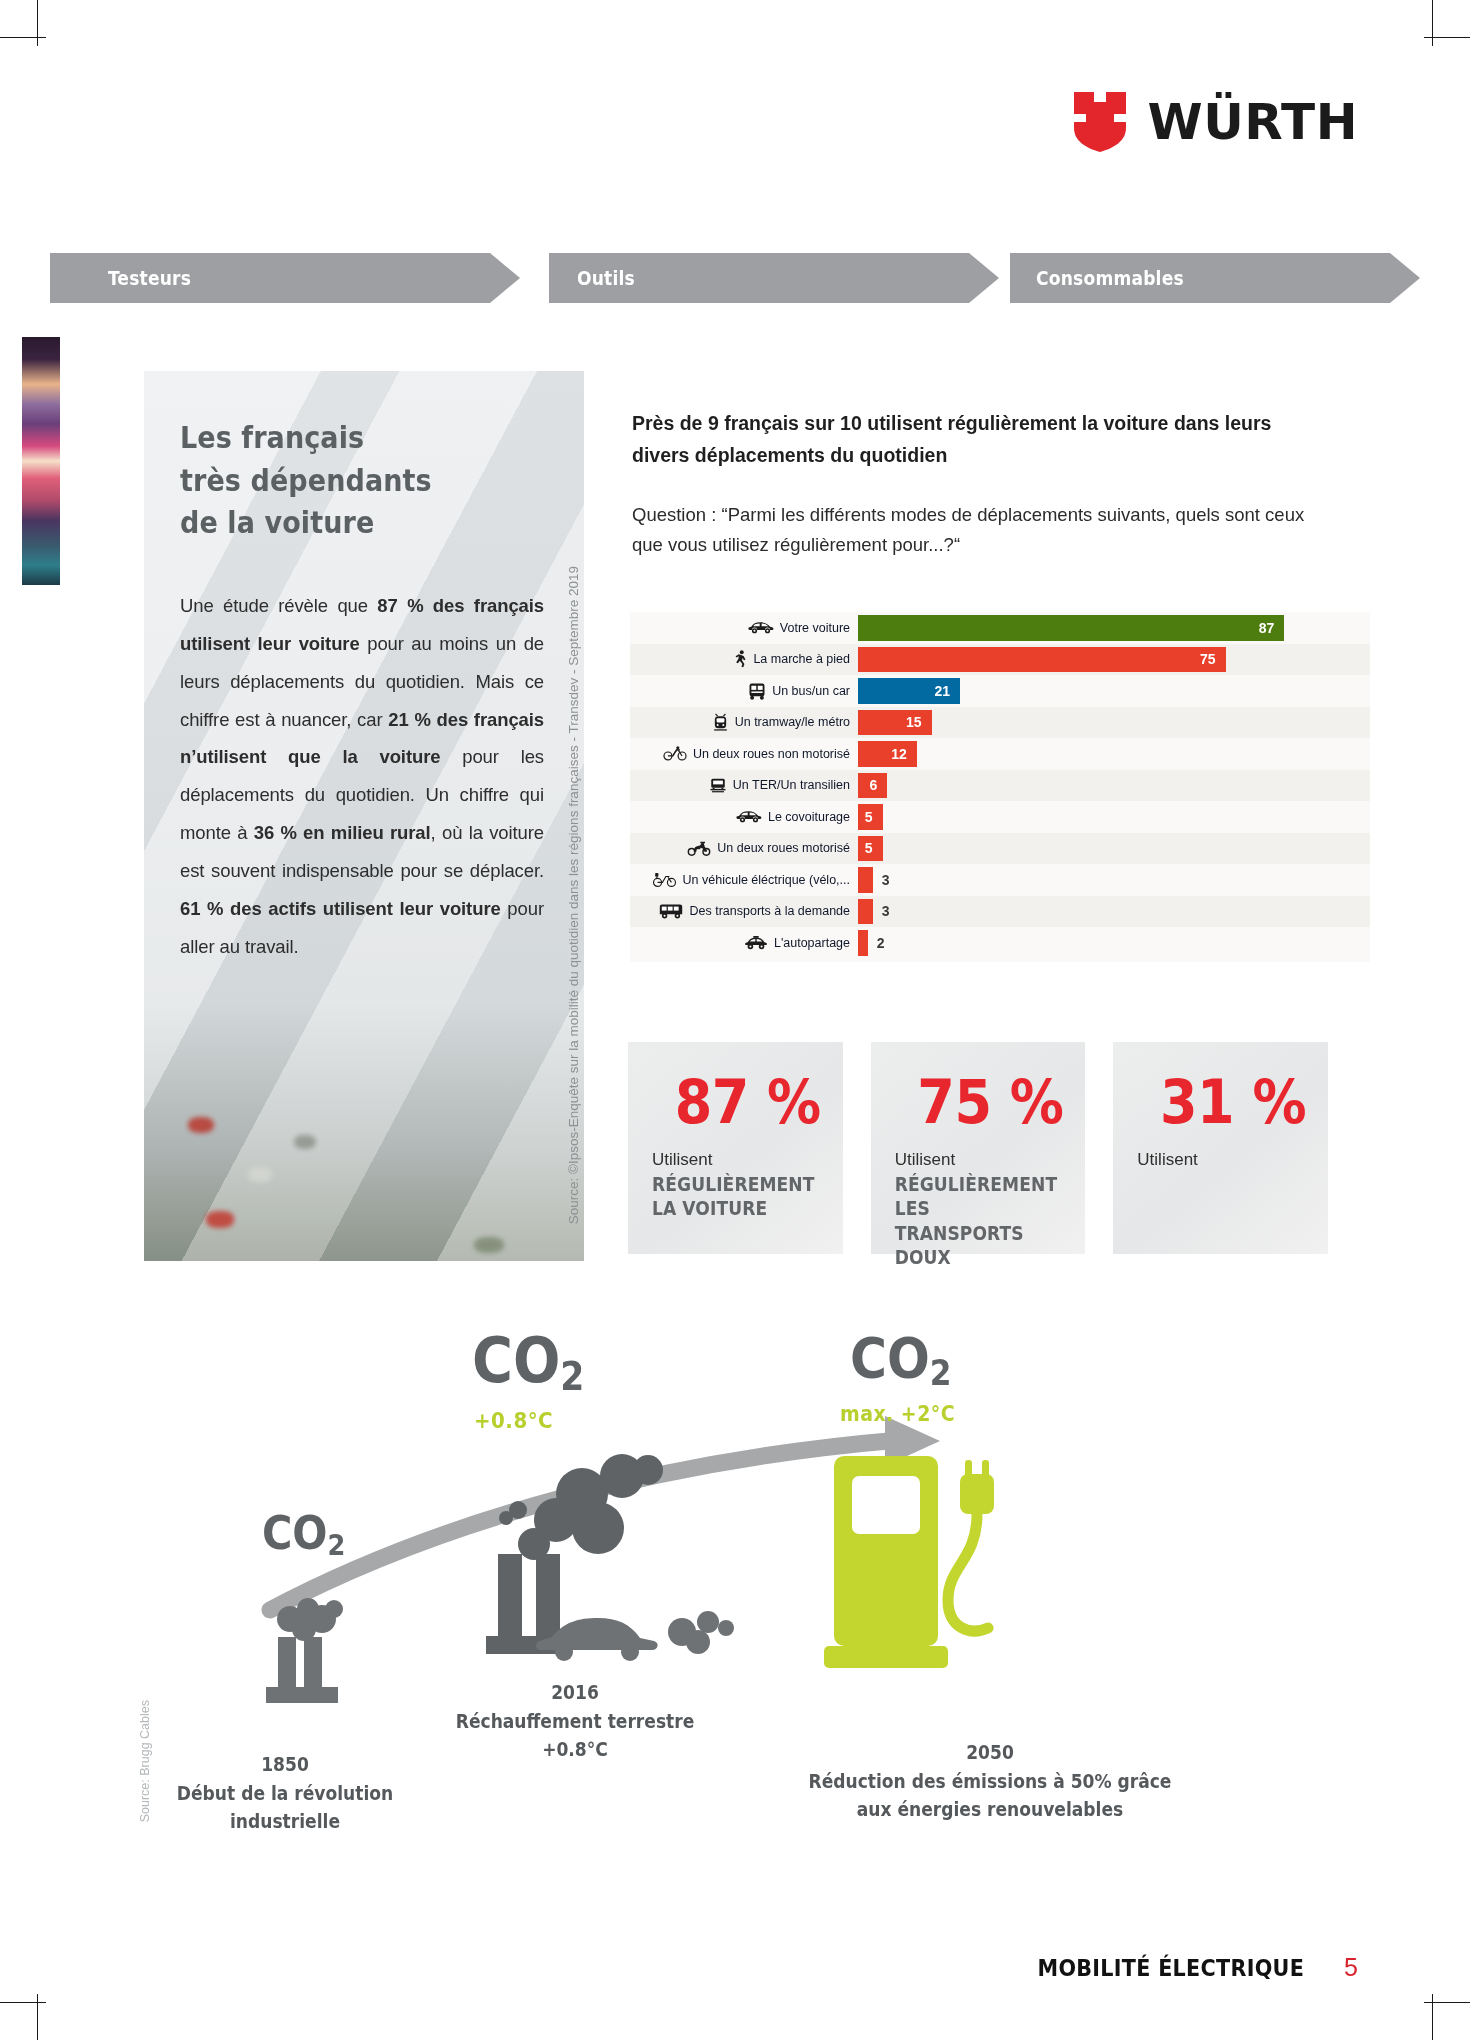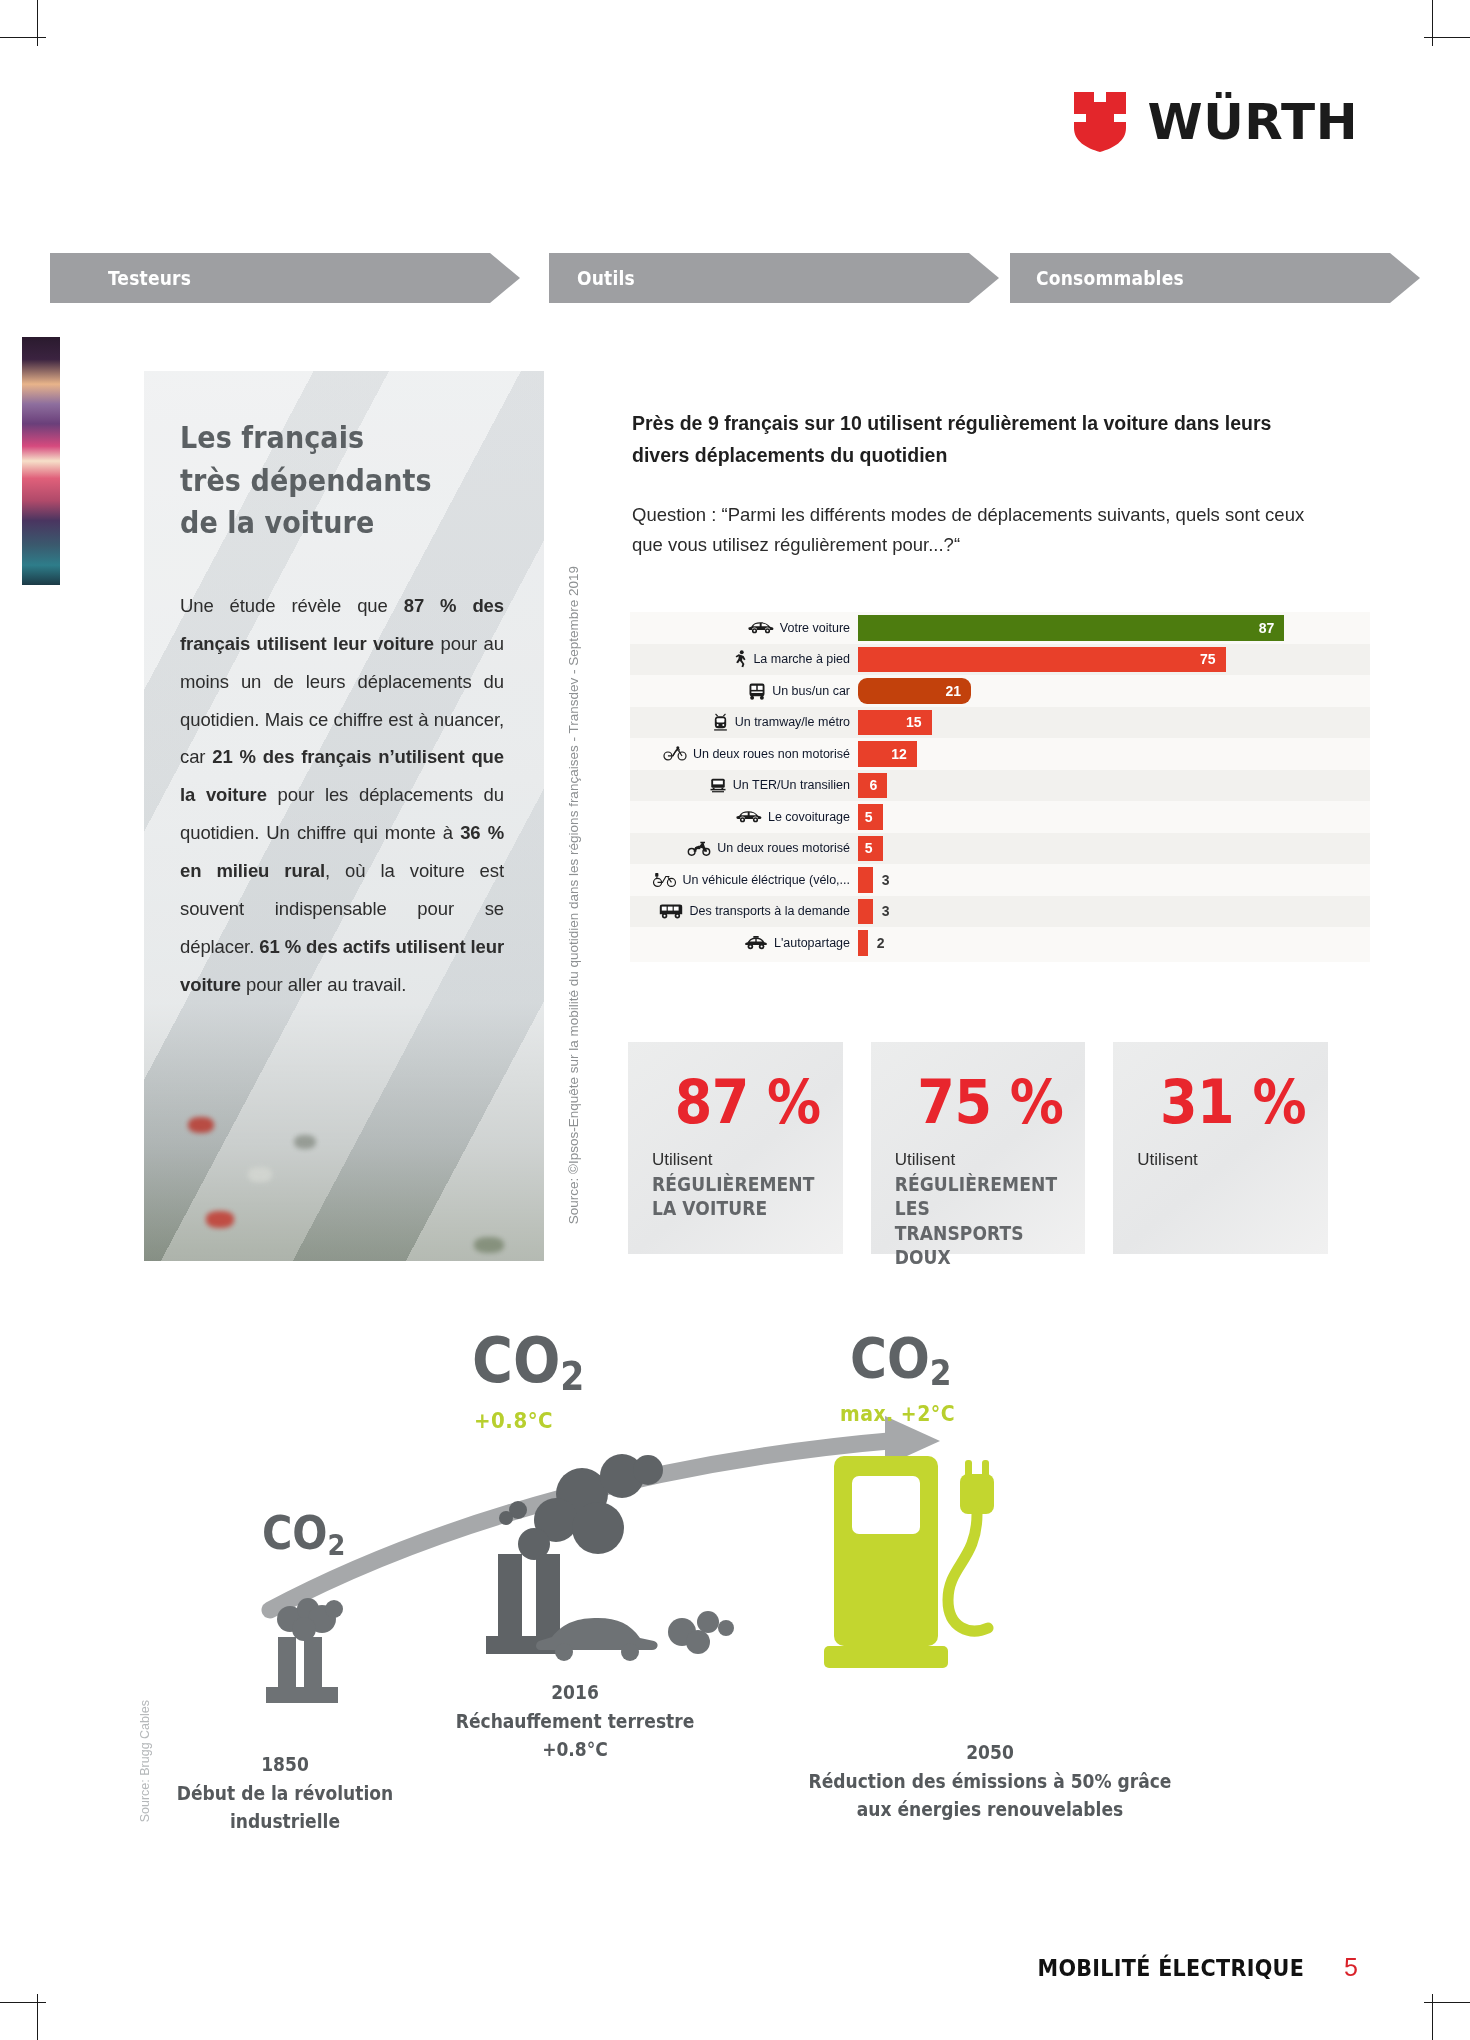--- a/index.html
+++ b/index.html
@@ -52,21 +52,21 @@
       #2a1a2e 0%, #3b2340 9%,
       #e8b48a 19%, #8e6f9e 27%,
       #6a3f7a 35%, #d64a7e 44%,
       #f6e0c9 50%, #e0607a 57%,
       #b04a6a 66%, #4a3560 74%,
       #3a5a6e 84%, #2e7d8a 92%, #1c3a46 100%);
   }
 
   
   .article {
-    position: absolute; left: 144px; top: 371px; width: 400px; height: 890px;
+    position: absolute; left: 144px; top: 371px; width: 440px; height: 890px;
     background: #e9eaec; overflow: hidden;
   }
   .article-photo {
     position: absolute; left: 0; right: 0; top: 0; height: 1020px;
     background:
       linear-gradient(118deg, rgba(255,255,255,.55) 0 18%, rgba(230,232,233,.2) 18% 26%,
         rgba(255,255,255,.5) 26% 40%, rgba(220,223,226,.25) 40% 52%,
         rgba(255,255,255,.45) 52% 66%, rgba(225,228,231,.3) 66% 78%,
         rgba(255,255,255,.5) 78% 100%),
       linear-gradient(180deg, #dfe2e4 0%, #d7dbdd 40%, #cfd4d6 62%, #9fa6a4 76%,
@@ -275,21 +275,21 @@
     </div>
     <div class="chart-row">
       <div class="zebra"></div>
       <div class="row-label">
         <svg class="ic" width="18" height="18">
           <use href="#i-bus"></use>
         </svg>
         <span class="tx">Un bus/un car</span>
       </div>
       <div class="bar-area">
-        <div class="bar" style="width: 113px; background: #c2410c; border-radius: 9px;">
+        <div class="bar" style="width: 102px; background: #0369a1;">
           <span class="val-in">21</span>
         </div>
       </div>
     </div>
     <div class="chart-row alt">
       <div class="zebra"></div>
       <div class="row-label">
         <svg class="ic" width="17" height="19">
           <use href="#i-tram"></use>
         </svg>

